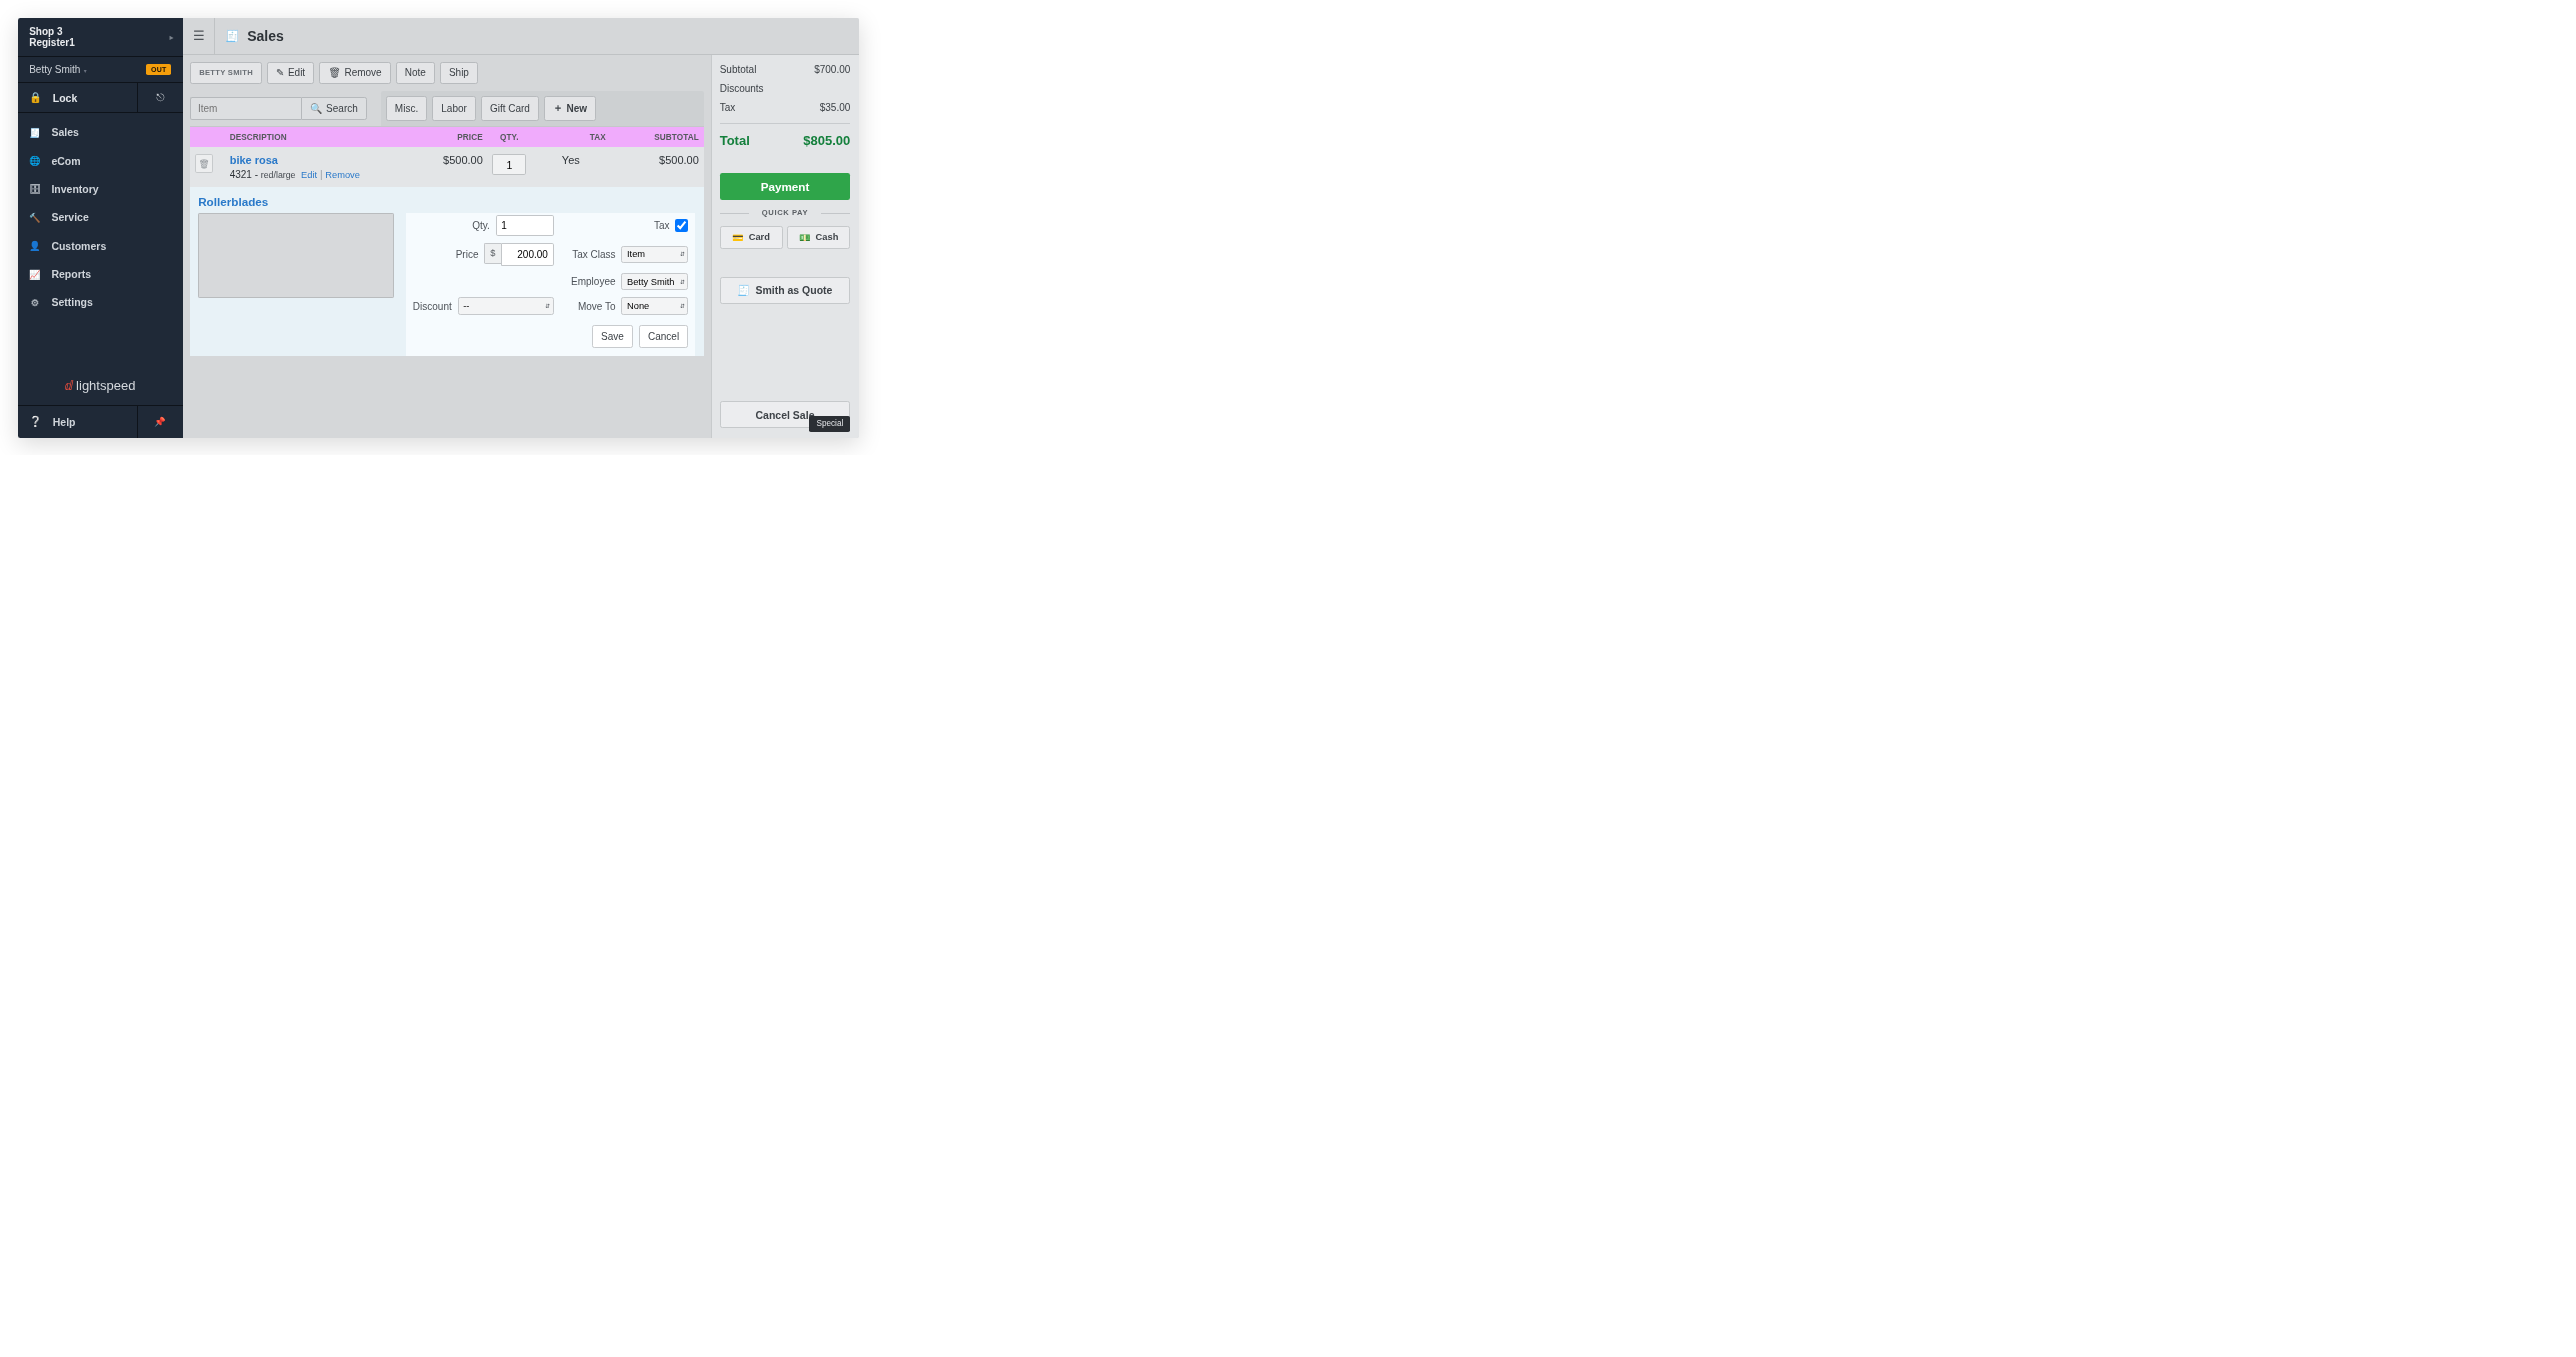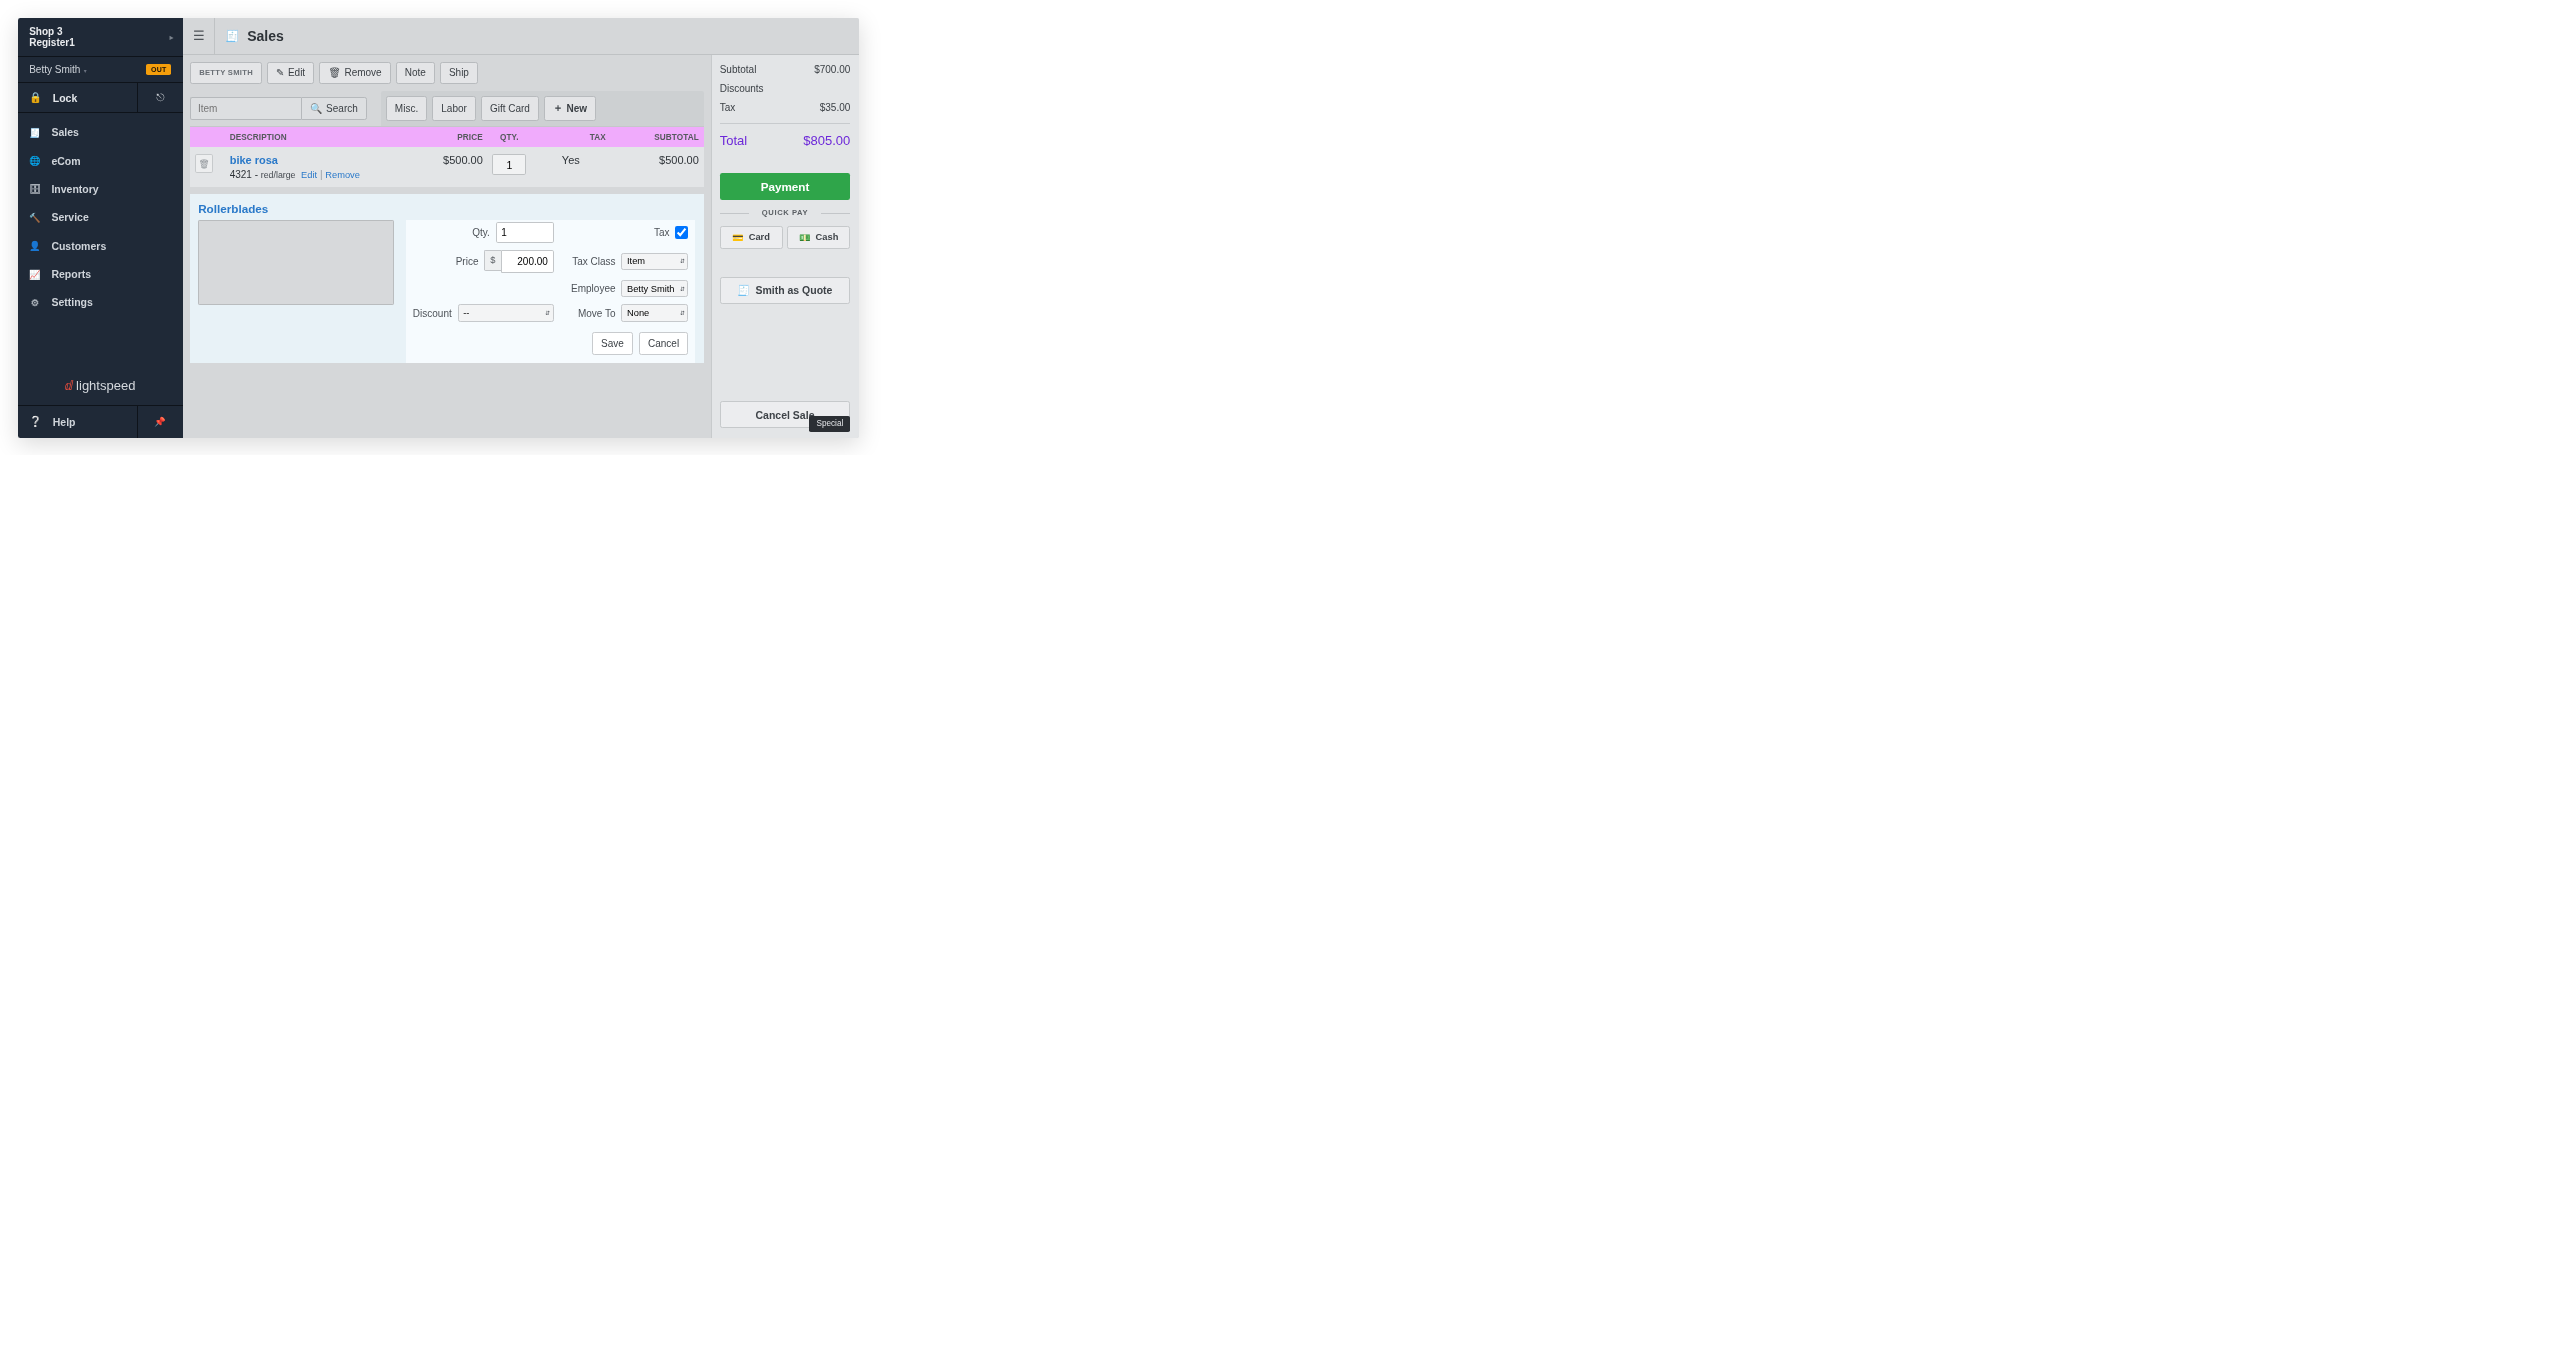--- a/index.html
+++ b/index.html
@@ -53,21 +53,21 @@
     .line { display:grid; grid-template-columns: 35px 1fr 76px 53px 70px 93px; padding:7px 4.7px; background:#e3e5e7; align-items:start;}
     .trash-btn { width:18.7px; height:18.7px; border:0.6px solid #c7cacc; border-radius:1.8px; background:#edeeef; display:flex; align-items:center; justify-content:center; color:#8d9297; font-size:8.8px;}
     .line .desc .name{ color:#2a79c9; font-size:11px; font-weight:600;}
     .line .desc .meta{ font-size:10px; color:#2e3338; margin-top:2.3px;}
     .line .desc .meta small{ font-size:8.8px; color:#44494f;}
     .line .desc .meta a{ color:#2a79c9; font-size:9.3px;}
     .line .r { text-align:right; font-size:11px; color:#2e3338; font-weight:500;}
     .line .c { text-align:center; font-size:11px; color:#2e3338;}
     .qty-input { width:34px; height:21px; border:0.6px solid #bfc2c4; text-align:center; font-size:10.5px; background:#f1f2f3; border-radius:1.8px;}
 
-    .line.expanded { background:#e8f2f7; padding:8.2px 8.2px 0 8.2px; display:block;margin-top:7px;}
+    .line.expanded { background:#e8f2f7; padding:8.2px 8.2px 0 8.2px; display:block;}
     .exp-name{ color:#2a79c9; font-size:11.7px; font-weight:600; margin-bottom:4.7px;}
     .exp-body { display:flex; gap:11.7px;}
     .exp-note { width:196px; height:85px; border:0.6px solid #b9bcbe; background:#d7d9db; border-radius:1.2px; resize:none; font-size:9.3px; padding:3.5px;}
     .exp-right { flex:1; background:#f6fbfe; padding:2.3px 7px 8.2px 7px; display:grid; grid-template-columns: 1fr 1fr; column-gap:17.5px; row-gap:7px; align-content:start;}
     .frow { display:flex; align-items:center; justify-content:flex-end; gap:5.8px;}
     .frow label{ font-size:10px; color:#4d5258;}
     .inp { height:21px; border:0.6px solid #c3c6c9; background:#fff; padding:0 4.7px; font-size:10px; border-radius:1.8px;}
     .inp.qty{ width:58px;}
     .price-wrap{ display:flex; }
     .price-pre{ width:16.3px; height:21px; border:0.6px solid #c3c6c9; border-right:none; background:#eef0f1; display:flex; align-items:center; justify-content:center; border-radius:1.8px 0 0 1.8px; color:#5b6065;}
@@ -79,21 +79,21 @@
     .sel.mid{ width:67px;}
     .exp-actions{ grid-column: 1 / -1; display:flex; justify-content:flex-end; gap:5.8px; margin-top:3.5px;}
     .btn.white{ background:#fff; border:0.6px solid #c8cbce;}
 
     .footer-btns { display:flex; gap:4.7px; padding:9.3px 2.3px; border-top:0.6px solid #c8cbce; margin-top:17.5px;}
     .footer-btns .spacer{ flex:1;}
 
     .summary { width:148px; border-left:0.6px solid #c7cacc; background:#e3e5e7; padding:9.3px 8.2px; display:flex; flex-direction:column; gap:8.2px;}
     .sum-line{ display:flex; justify-content:space-between; font-size:10px; color:#3c4146;}
     .sum-rule{ height:0.6px; background:#c8cbce; margin:1.2px 0;}
-    .sum-total{ display:flex; justify-content:space-between; font-size:13px; font-weight:400; color:#6d28d9;}
+    .sum-total{ display:flex; justify-content:space-between; font-size:13px; font-weight:700; color:#15803d;}
     .pay-btn{ background:#2fa54a; color:#fff; font-size:11.7px; font-weight:700; height:27px; border:none; border-radius:2.3px;}
     .qp-label{ text-align:center; font-size:7.6px; font-weight:700; letter-spacing:0.6px; color:#5b6065; position:relative;}
     .qp-label::before, .qp-label::after{ content:""; position:absolute; top:50%; width:29px; height:0.6px; background:#c3c6c9;}
     .qp-label::before{ left:0;} .qp-label::after{ right:0;}
     .qp-row{ display:flex; gap:4.7px;}
     .qp-btn{ flex:1; height:23px; border:0.6px solid #c6c9cb; background:#ecedef; border-radius:2.3px; display:flex; align-items:center; justify-content:center; gap:4.7px; font-size:9.3px; font-weight:700; color:#3e4348;}
     .big-btn{ height:27px; border:0.6px solid #c6c9cb; background:#ecedef; border-radius:2.3px; display:flex; align-items:center; justify-content:center; gap:4.7px; font-size:10.5px; font-weight:700; color:#3e4348;}
     .lang-badge{ position:absolute; bottom:5.8px; right:8.2px; background:#2b2f34; color:#e5e7ea; font-size:8.2px; padding:3.5px 7px; border-radius:1.8px;}
   </style>
 </head>

